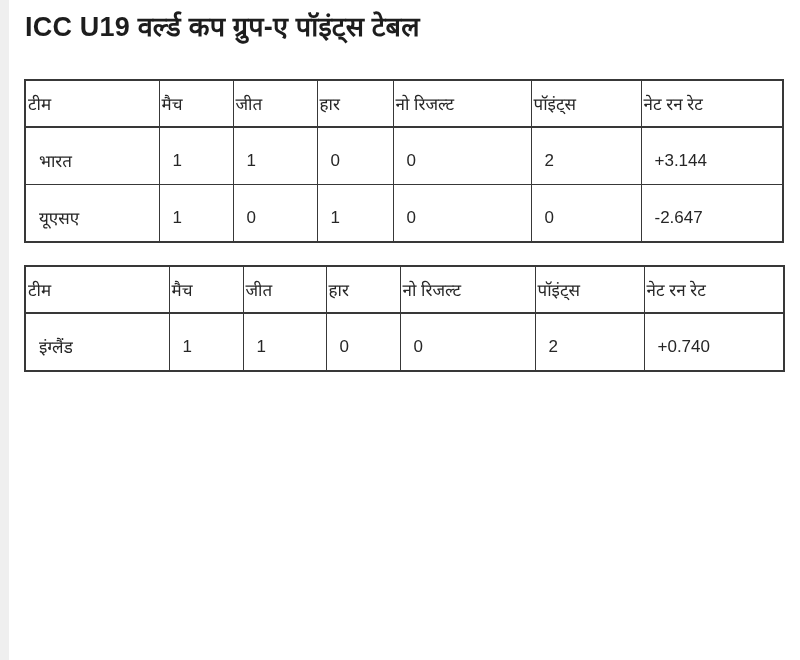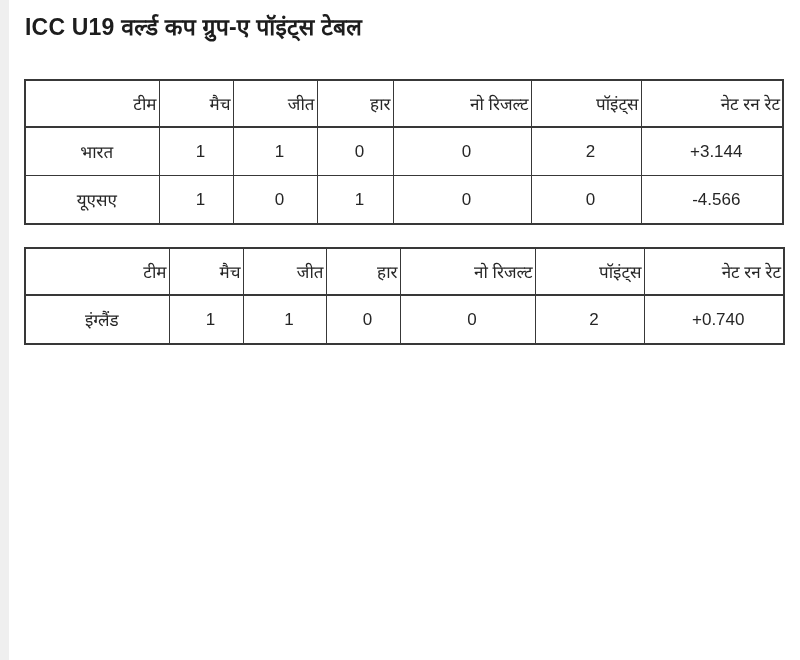--- a/index.html
+++ b/index.html
@@ -23,21 +23,21 @@
     height: 660px;
     background: #efefef;
   }
   .content {
     position: absolute;
     left: 24px;
     top: 0;
     width: 758px;
   }
   h1.section-title {
-    font-size: 23px;
+    font-size: 27px;
     line-height: 25px;
     font-weight: bold;
     color: #1d1d1d;
     margin: 15px 0 0 1px;
     letter-spacing: 0.2px;
   }
   h1.section-title.second {
     margin-top: 25px;
   }
   table.points-table {
@@ -52,29 +52,29 @@
   }
   .points-table th, .points-table td {
     border: 1px solid #383838;
     font-size: 17px;
     color: #262626;
     font-weight: normal;
     overflow: hidden;
     white-space: nowrap;
   }
   .points-table thead th {
-    text-align: right;
+    text-align: left;
     height: 45px;
     border-bottom: 2px solid #383838;
     padding: 0 2px;
   }
   .points-table tbody td {
-    text-align: center;
+    text-align: left;
     height: 47px;
-    padding: 0 4px 0 13px;
+    padding: 9px 4px 0 13px;
     vertical-align: middle;
   }
 </style>
 </head>
 <body>
 
 <div class="page">
   <div class="left-strip"></div>
   <div class="content">
 
@@ -111,21 +111,21 @@
           <td>2</td>
           <td>+3.144</td>
         </tr>
         <tr>
           <td>यूएसए</td>
           <td>1</td>
           <td>0</td>
           <td>1</td>
           <td>0</td>
           <td>0</td>
-          <td>-4.566</td>
+          <td>-2.647</td>
         </tr>
       </tbody>
     </table>
 
 
     <table class="points-table second">
       <colgroup>
         <col style="width:144px">
           <col style="width:74px">
           <col style="width:83px">

